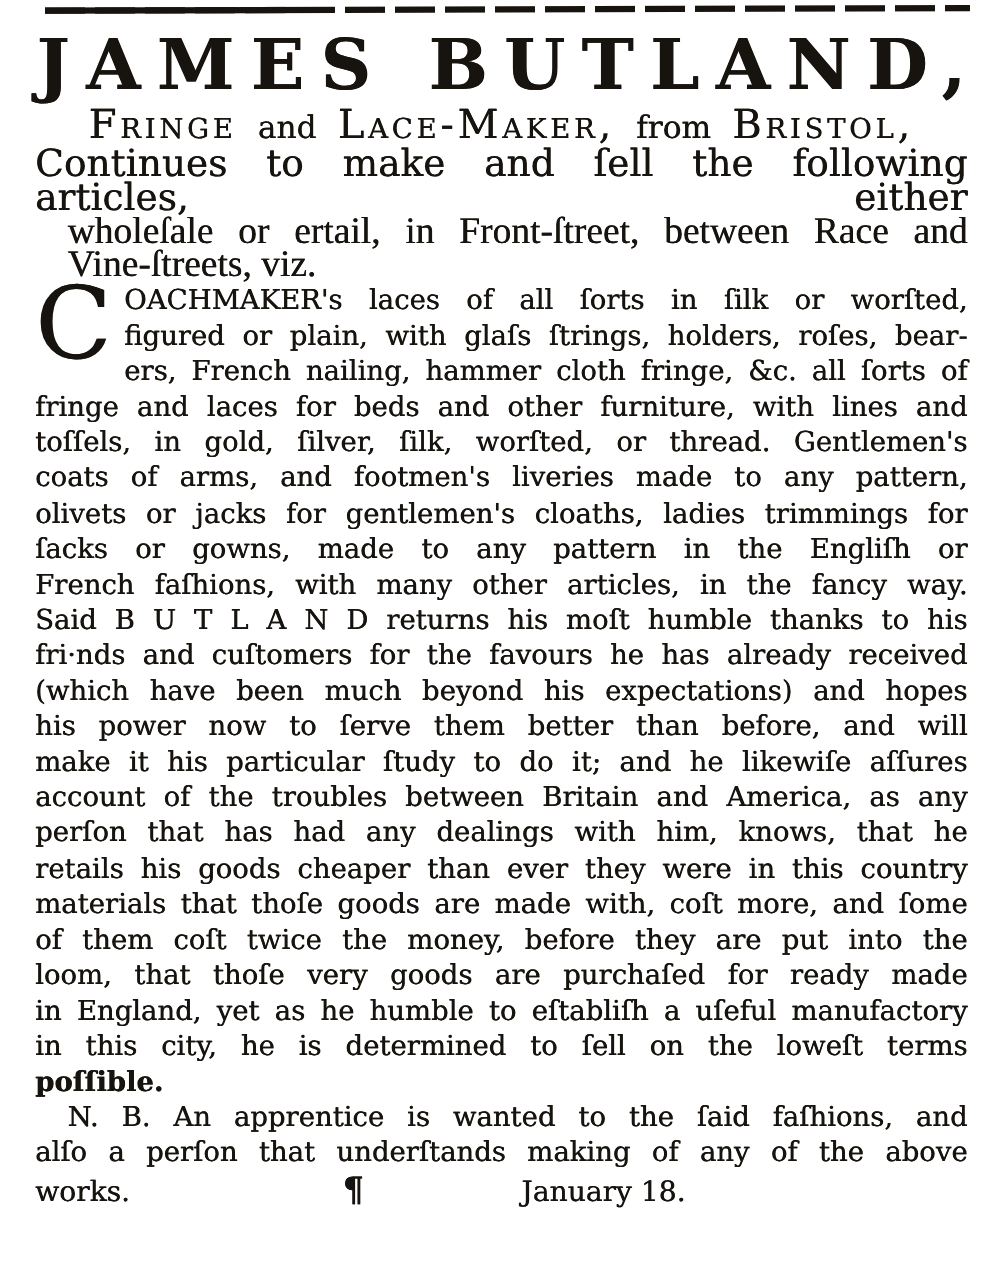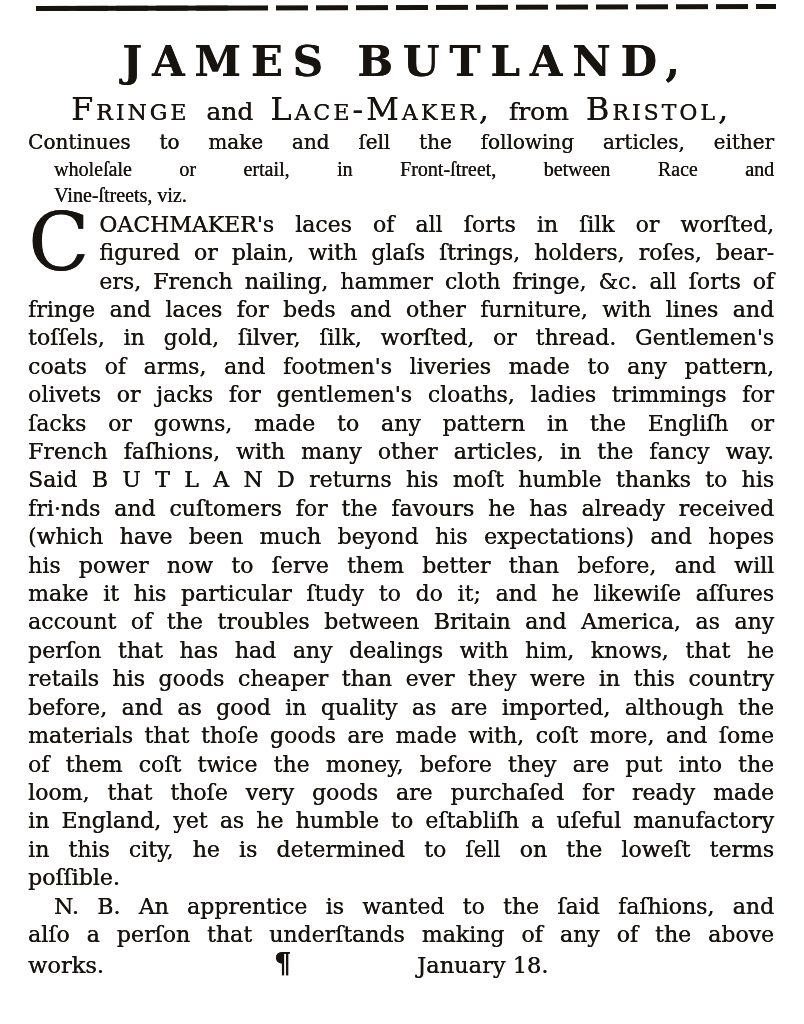--- a/index.html
+++ b/index.html
@@ -22,22 +22,22 @@
   
   .rule {
     height: 5px;
     margin: 5px -2px 0 8px;
     background-image:
       linear-gradient(90deg, #17130e 0 200px, rgba(23,19,14,0) 200px),
       repeating-linear-gradient(90deg, #17130e 0 32px, rgba(23,19,14,0) 32px 40px);
     transform: rotate(-0.15deg);
   }
   .title {
-    margin: 22px 0 0 0;
-    font-size: 42px;
+    margin: 12px 0 0 0;
+    font-size: 56px;
     font-weight: bold;
     line-height: 60px;
     text-align: center;
     letter-spacing: 0.235em;
     margin-right: -0.235em;
     white-space: nowrap;
     text-shadow: 0.4px 0 0 currentColor;
   }
   .subtitle {
     text-align: center;
@@ -53,35 +53,35 @@
   }
   .line {
     font-size: 22px;
     line-height: 28.4px;
     text-align: justify;
     text-align-last: justify;
     text-justify: inter-word;
     text-shadow: 0.35px 0 0 currentColor;
     white-space: normal;
   }
-  .intro .line { font-size: 20px; line-height: 26.6px; }
+  .intro .line { font-size: 30px; line-height: 26.6px; }
   .intro .line:nth-child(2),
   .intro .line:nth-child(3) { padding-left: 26px; font-family: Liberation Serif, serif; }
   .intro .line:nth-child(3) { text-align-last: left; }
 
   .para { margin-top: 2px; }
   .dropcap {
     float: left;
     font-size: 80px;
     line-height: 57px;
     height: 57px;
     padding: 3px 10px 0 0;
     text-shadow: 0.6px 0 0 currentColor;
   }
-  .para .line:last-child { text-align-last: left; }
+  .para .line:last-child { text-align-last: left; font-weight: bold; }
 
   .nb .line:first-child { text-indent: 26px; }
 
   .footer-line {
     display: flex;
     align-items: baseline;
     font-size: 22.5px;
     line-height: 30px;
     text-shadow: 0.35px 0 0 currentColor;
   }
@@ -128,21 +128,20 @@
         <div class="line">ſacks or gowns, made to any pattern in the Engliſh or</div>
         <div class="line">French faſhions, with many other articles, in the fancy way.</div>
         <div class="line">Said B U T L A N D returns his moſt humble thanks to his</div>
         <div class="line">fri·nds and cuſtomers for the favours he has already received</div>
         <div class="line">(which have been much beyond his expectations) and hopes</div>
         <div class="line">his power now to ſerve them better than before, and will</div>
         <div class="line">make it his particular ſtudy to do it; and he likewiſe aſſures</div>
         <div class="line">account of the troubles between Britain and America, as any</div>
         <div class="line">perſon that has had any dealings with him, knows, that he</div>
         <div class="line">retails his goods cheaper than ever they were in this country</div>
-        <div class="line">before, and as good in quality as are imported, although the</div>
         <div class="line">materials that thoſe goods are made with, coſt more, and ſome</div>
         <div class="line">of them coſt twice the money, before they are put into the</div>
         <div class="line">loom, that thoſe very goods are purchaſed for ready made</div>
         <div class="line">in England, yet as he humble to eſtabliſh a uſeful manufactory</div>
         <div class="line">in this city, he is determined to ſell on the loweſt terms</div>
         <div class="line">poſſible.</div>
       </div>
   </div>
 
   <div class="nb">

